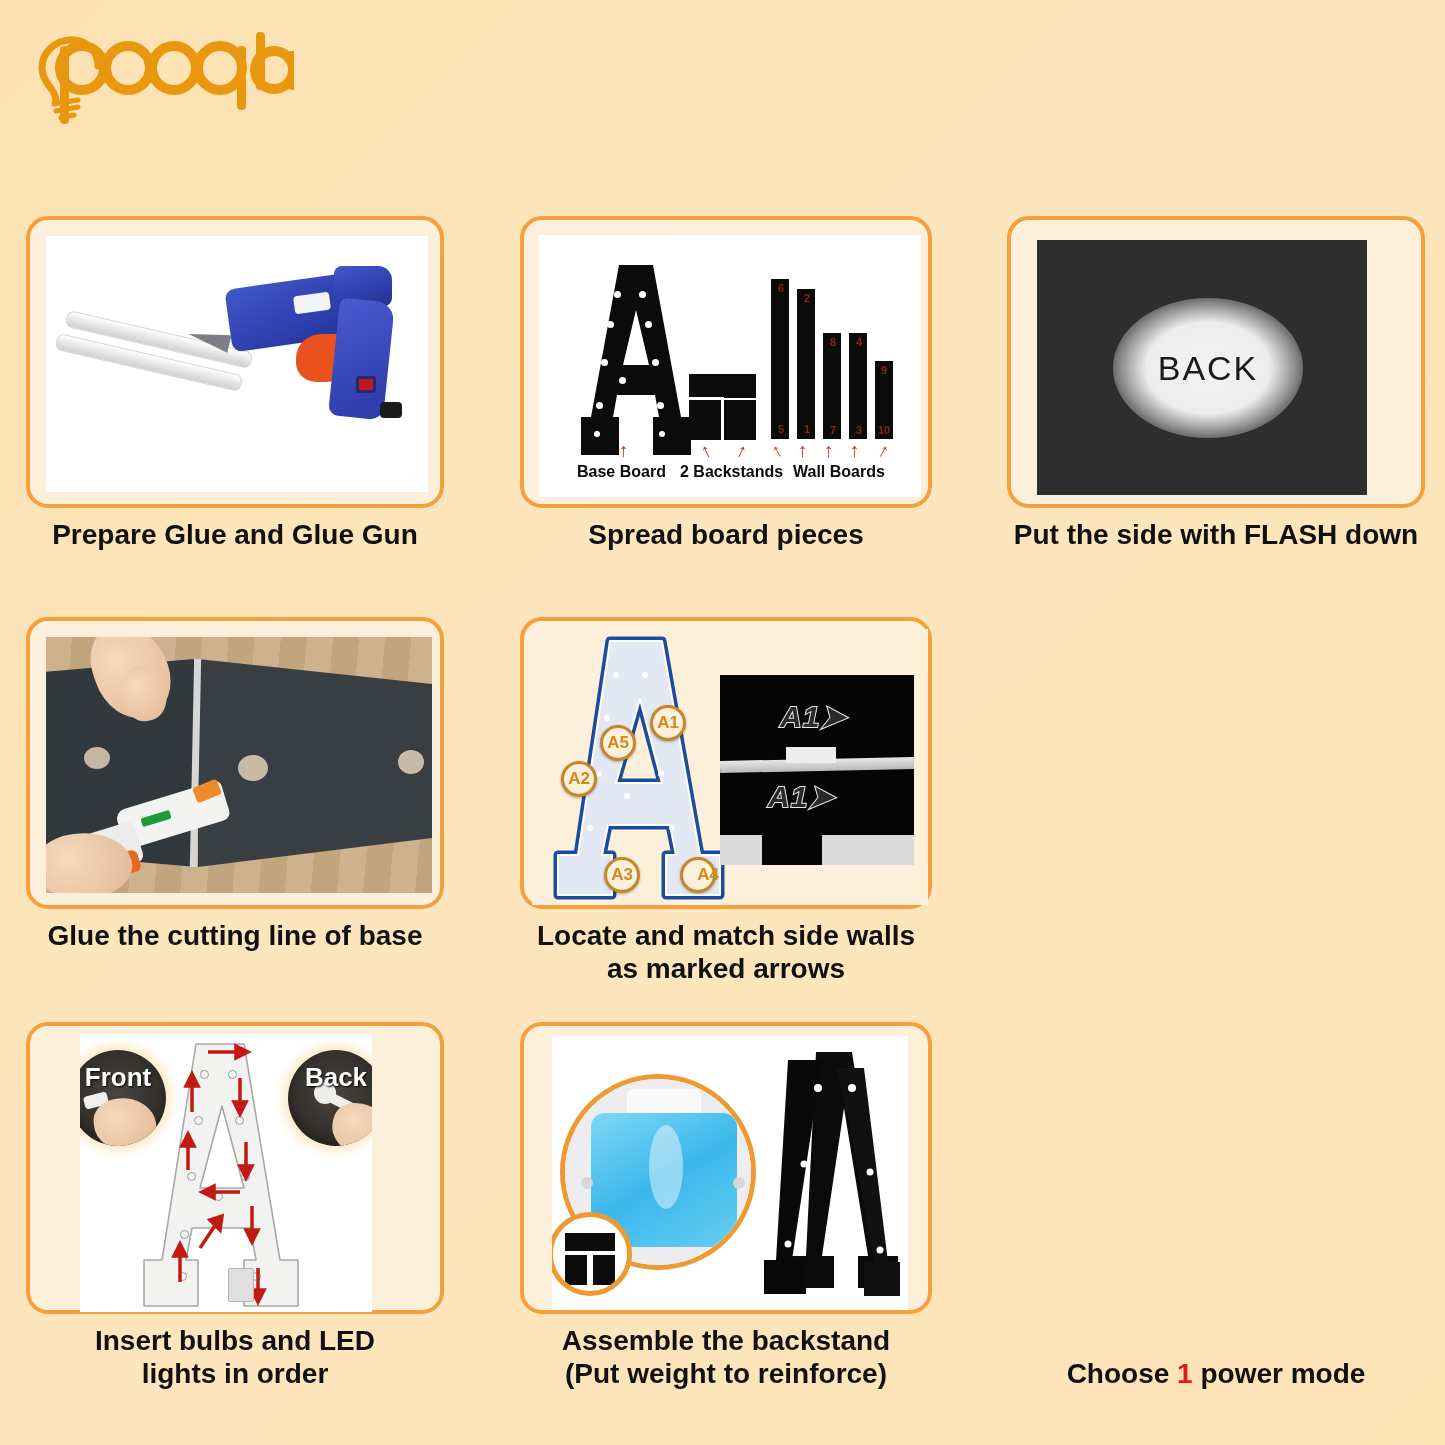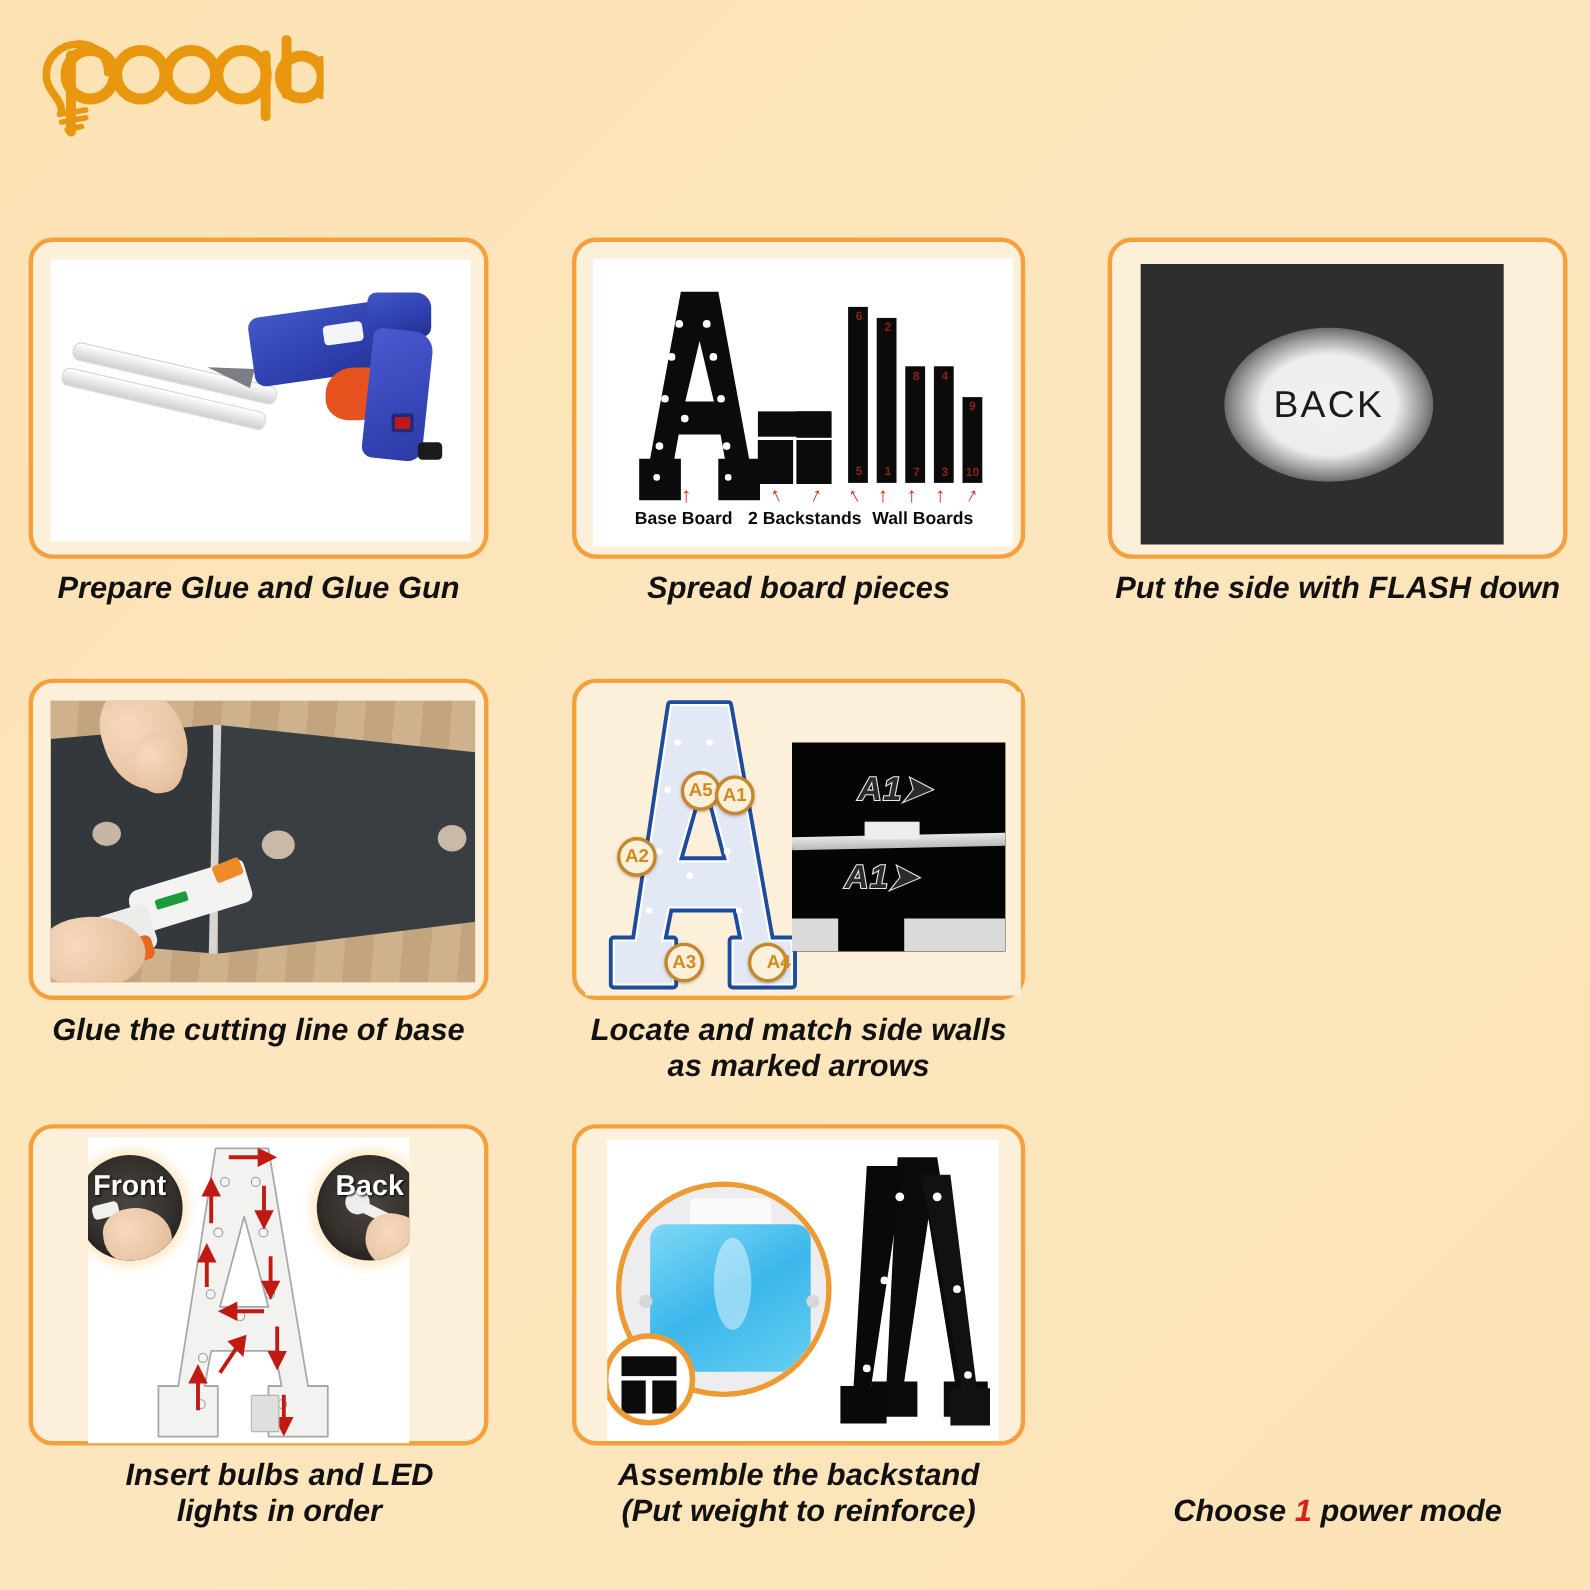--- a/index.html
+++ b/index.html
@@ -72,21 +72,20 @@
 
   .caption {
     position: absolute;
     width: 100%;
     text-align: center;
     font-size: 28px;
     font-weight: bold;
     color: #111111;
     line-height: 1.18;
     white-space: pre-line;
-    font-style: italic;
   }
 
   .caption .hl { color: #E01B1B; }
 
   
   .photo-white { background: #FFFFFF; }
 
   .gstick {
     position: absolute;
     background: linear-gradient(to bottom,#ffffff,#e4e4e4 55%,#cfcfcf);
@@ -455,21 +454,21 @@
         <div class="hole" style="left:81px; top:43px; width:6px; height:6px;"></div>
         <div class="hole" style="left:110px; top:43px; width:6px; height:6px;"></div>
         <div class="hole" style="left:72px; top:86px; width:6px; height:6px;"></div>
         <div class="hole" style="left:118px; top:86px; width:6px; height:6px;"></div>
         <div class="hole" style="left:64px; top:142px; width:6px; height:6px;"></div>
         <div class="hole" style="left:126px; top:142px; width:6px; height:6px;"></div>
         <div class="hole" style="left:92px; top:164px; width:6px; height:6px;"></div>
         <div class="hole" style="left:55px; top:196px; width:6px; height:6px;"></div>
         <div class="hole" style="left:137px; top:196px; width:6px; height:6px;"></div>
 
-        <div class="badge" style="left:68px; top:72px; width:36px; height:36px;margin-left:19px;">A5</div>
+        <div class="badge" style="left:68px; top:96px; width:36px; height:36px;">A5</div>
         <div class="badge" style="left:118px; top:76px; width:36px; height:36px;">A1</div>
         <div class="badge" style="left:29px; top:132px; width:36px; height:36px;">A2</div>
         <div class="badge" style="left:72px; top:228px; width:36px; height:36px;">A3</div>
         <div class="badge" style="left:148px; top:228px; width:36px; height:36px;padding-left:20px;">A4</div>
 
         <div class="panel-inner" style="left:188px; top:46px; width:194px; height:190px; background:#050505;">
           <div style="position:absolute; left:0; top:84px; width:194px; height:12px;
                       background:linear-gradient(180deg,#E8E8E8,#B9B9B9); transform:rotate(-1.2deg);"></div>
           <div style="position:absolute; left:66px; top:72px; width:50px; height:16px; background:#EDEDED;"></div>
           <div style="position:absolute; left:0; top:160px; width:194px; height:30px; background:#DADADA;"></div>
@@ -481,21 +480,21 @@
             <span>A1</span>➤
           </div>
         </div>
       </div>
     </div>
     <div class="caption" style="top:302px;">Locate and match side walls
 as marked arrows</div>
   </div>
 
 
-  <div class="panel" style="left:26px; top:1022px; width:418px; height:370px;padding-left:19px;">
+  <div class="panel" style="left:26px; top:1022px; width:418px; height:370px;">
     <div class="panel-frame" style="width:418px; height:292px;">
       <div class="panel-inner photo-white" style="left:50px; top:8px; width:292px; height:278px;">
 
         <svg style="position:absolute; left:60px; top:4px;" width="168" height="272" viewBox="0 0 168 272">
           <path d="M56 6 H104 L140 222 H158 V268 H104 V222 H116 L110 190 H52 L46 222 H58 V268 H4 V222 H22 L56 6 Z
                    M60 150 H104 L82 68 Z" fill="#F2F2F0" stroke="#A8A8A8" stroke-width="1.6" stroke-linejoin="round"></path>
         </svg>
 
         <div class="bhole" style="left:120px; top:36px; width:9px; height:9px;"></div>
         <div class="bhole" style="left:148px; top:36px; width:9px; height:9px;"></div>

